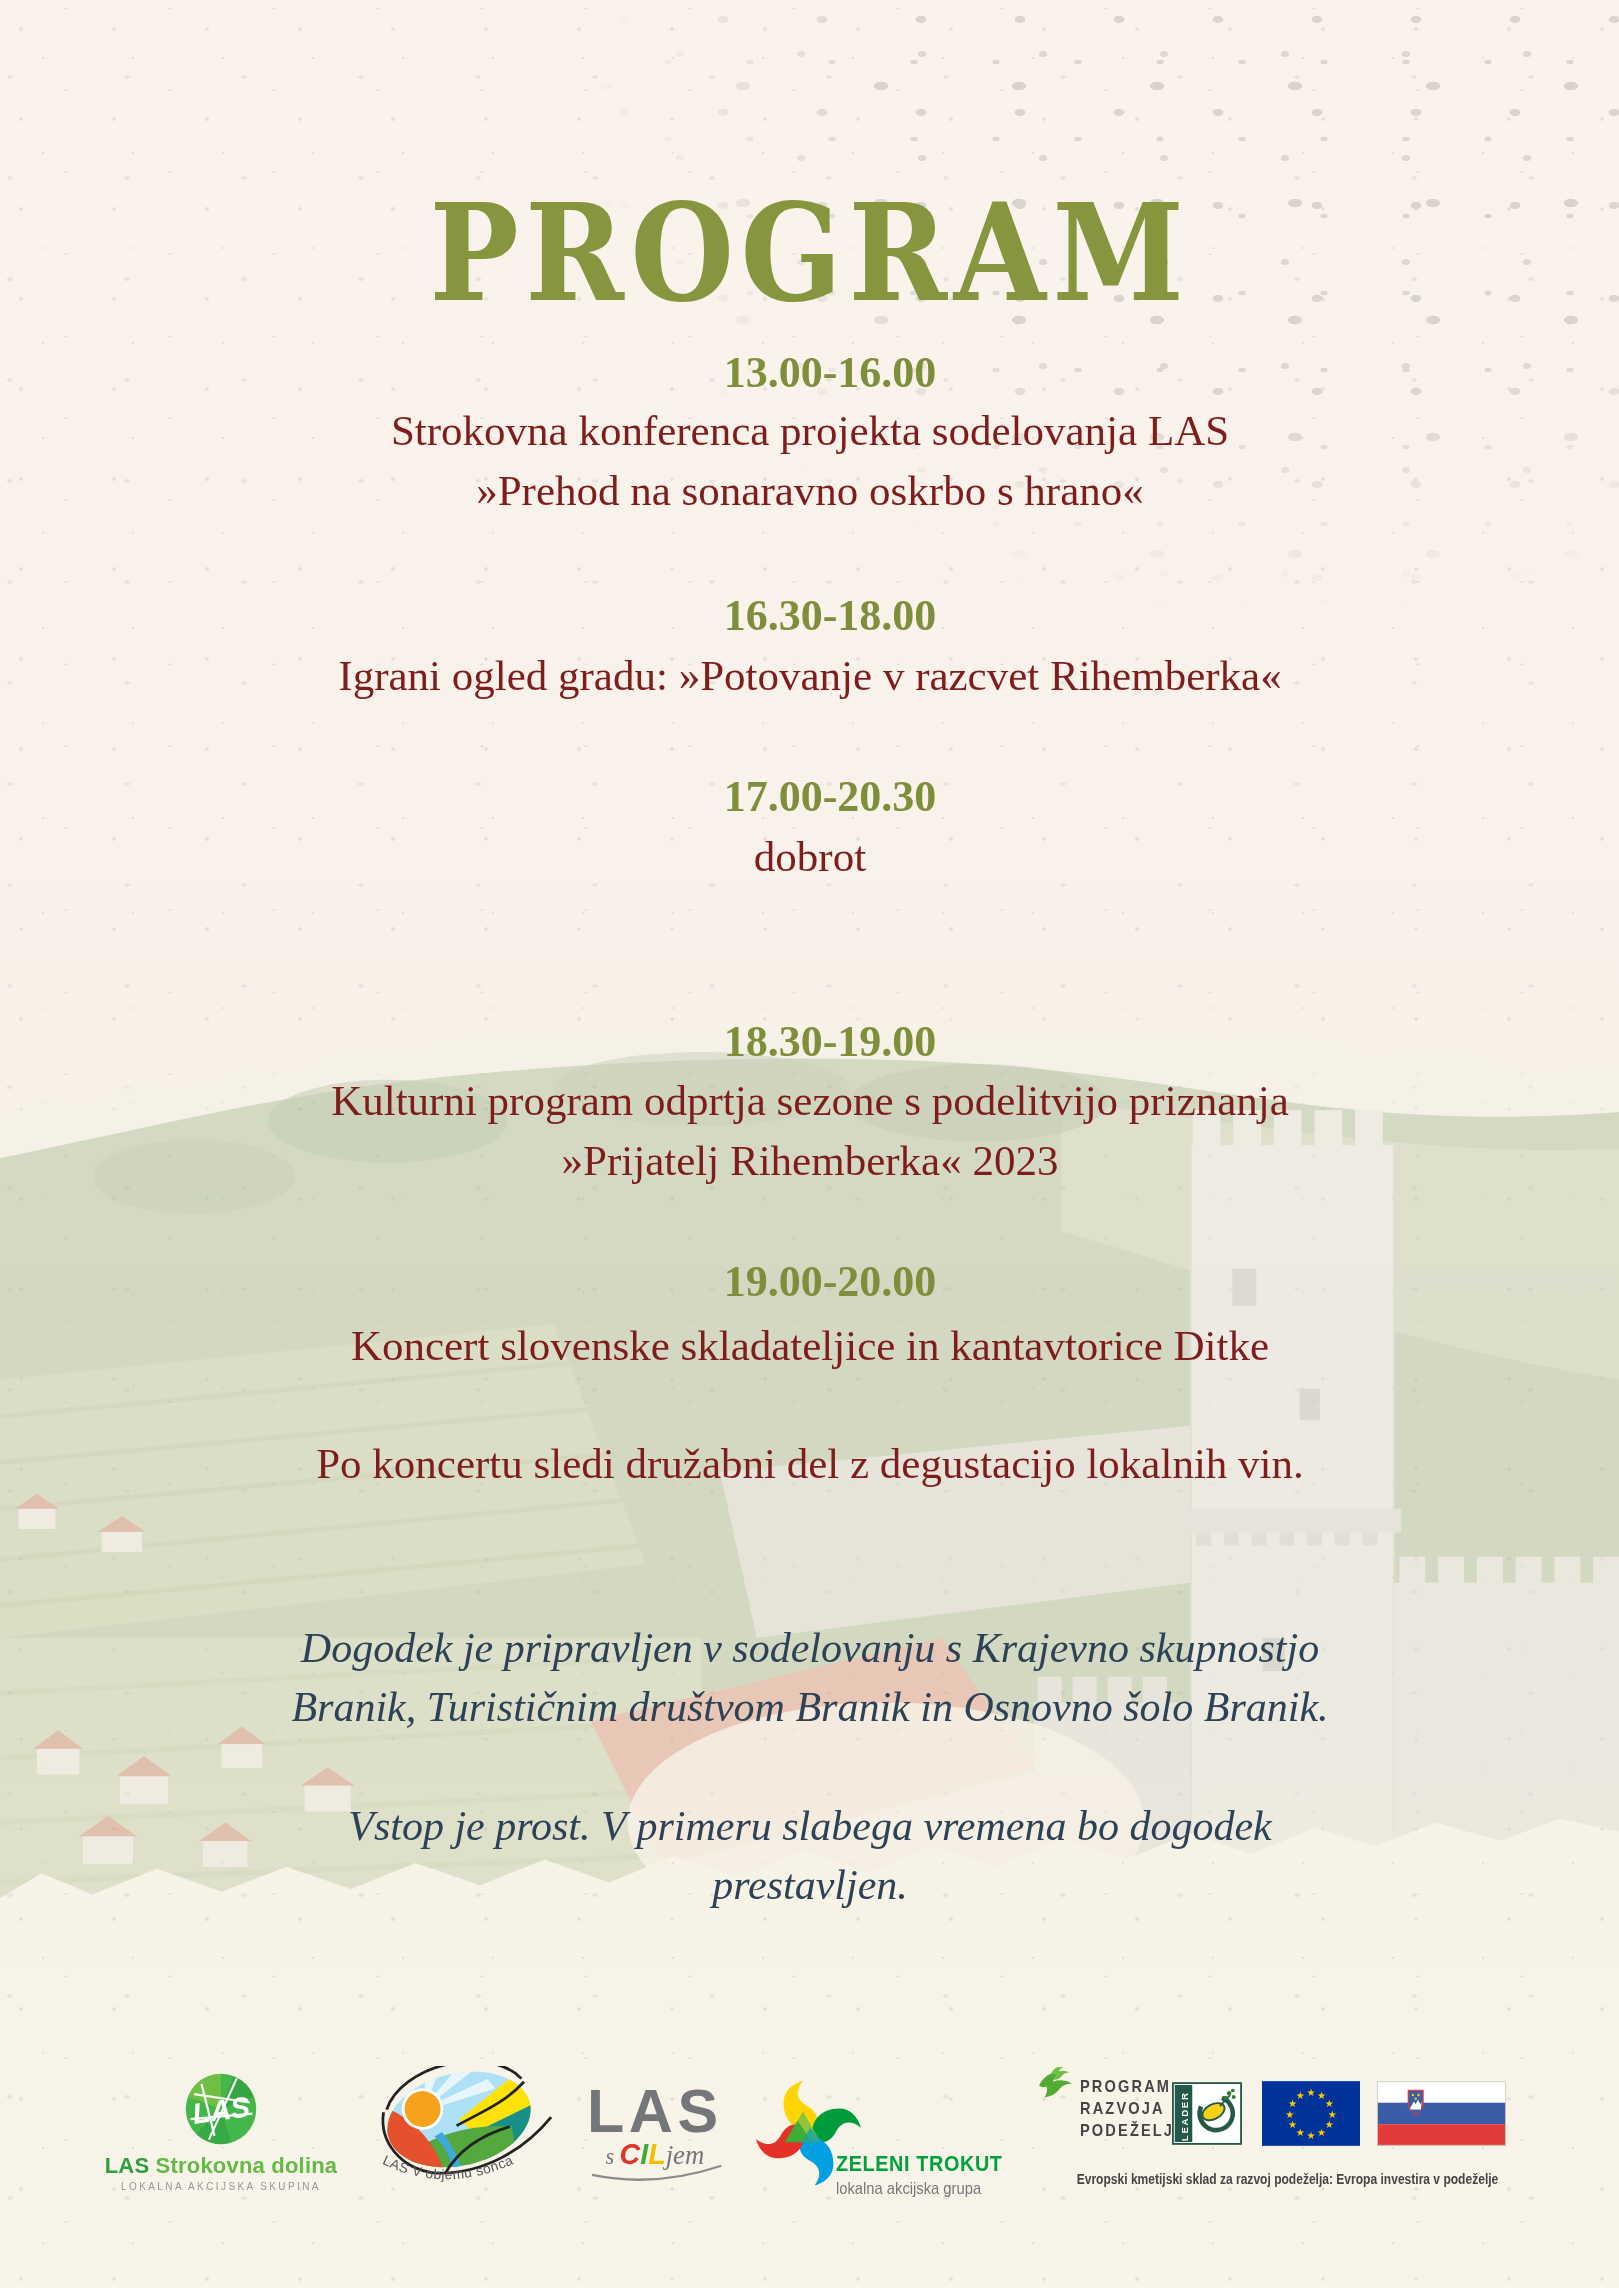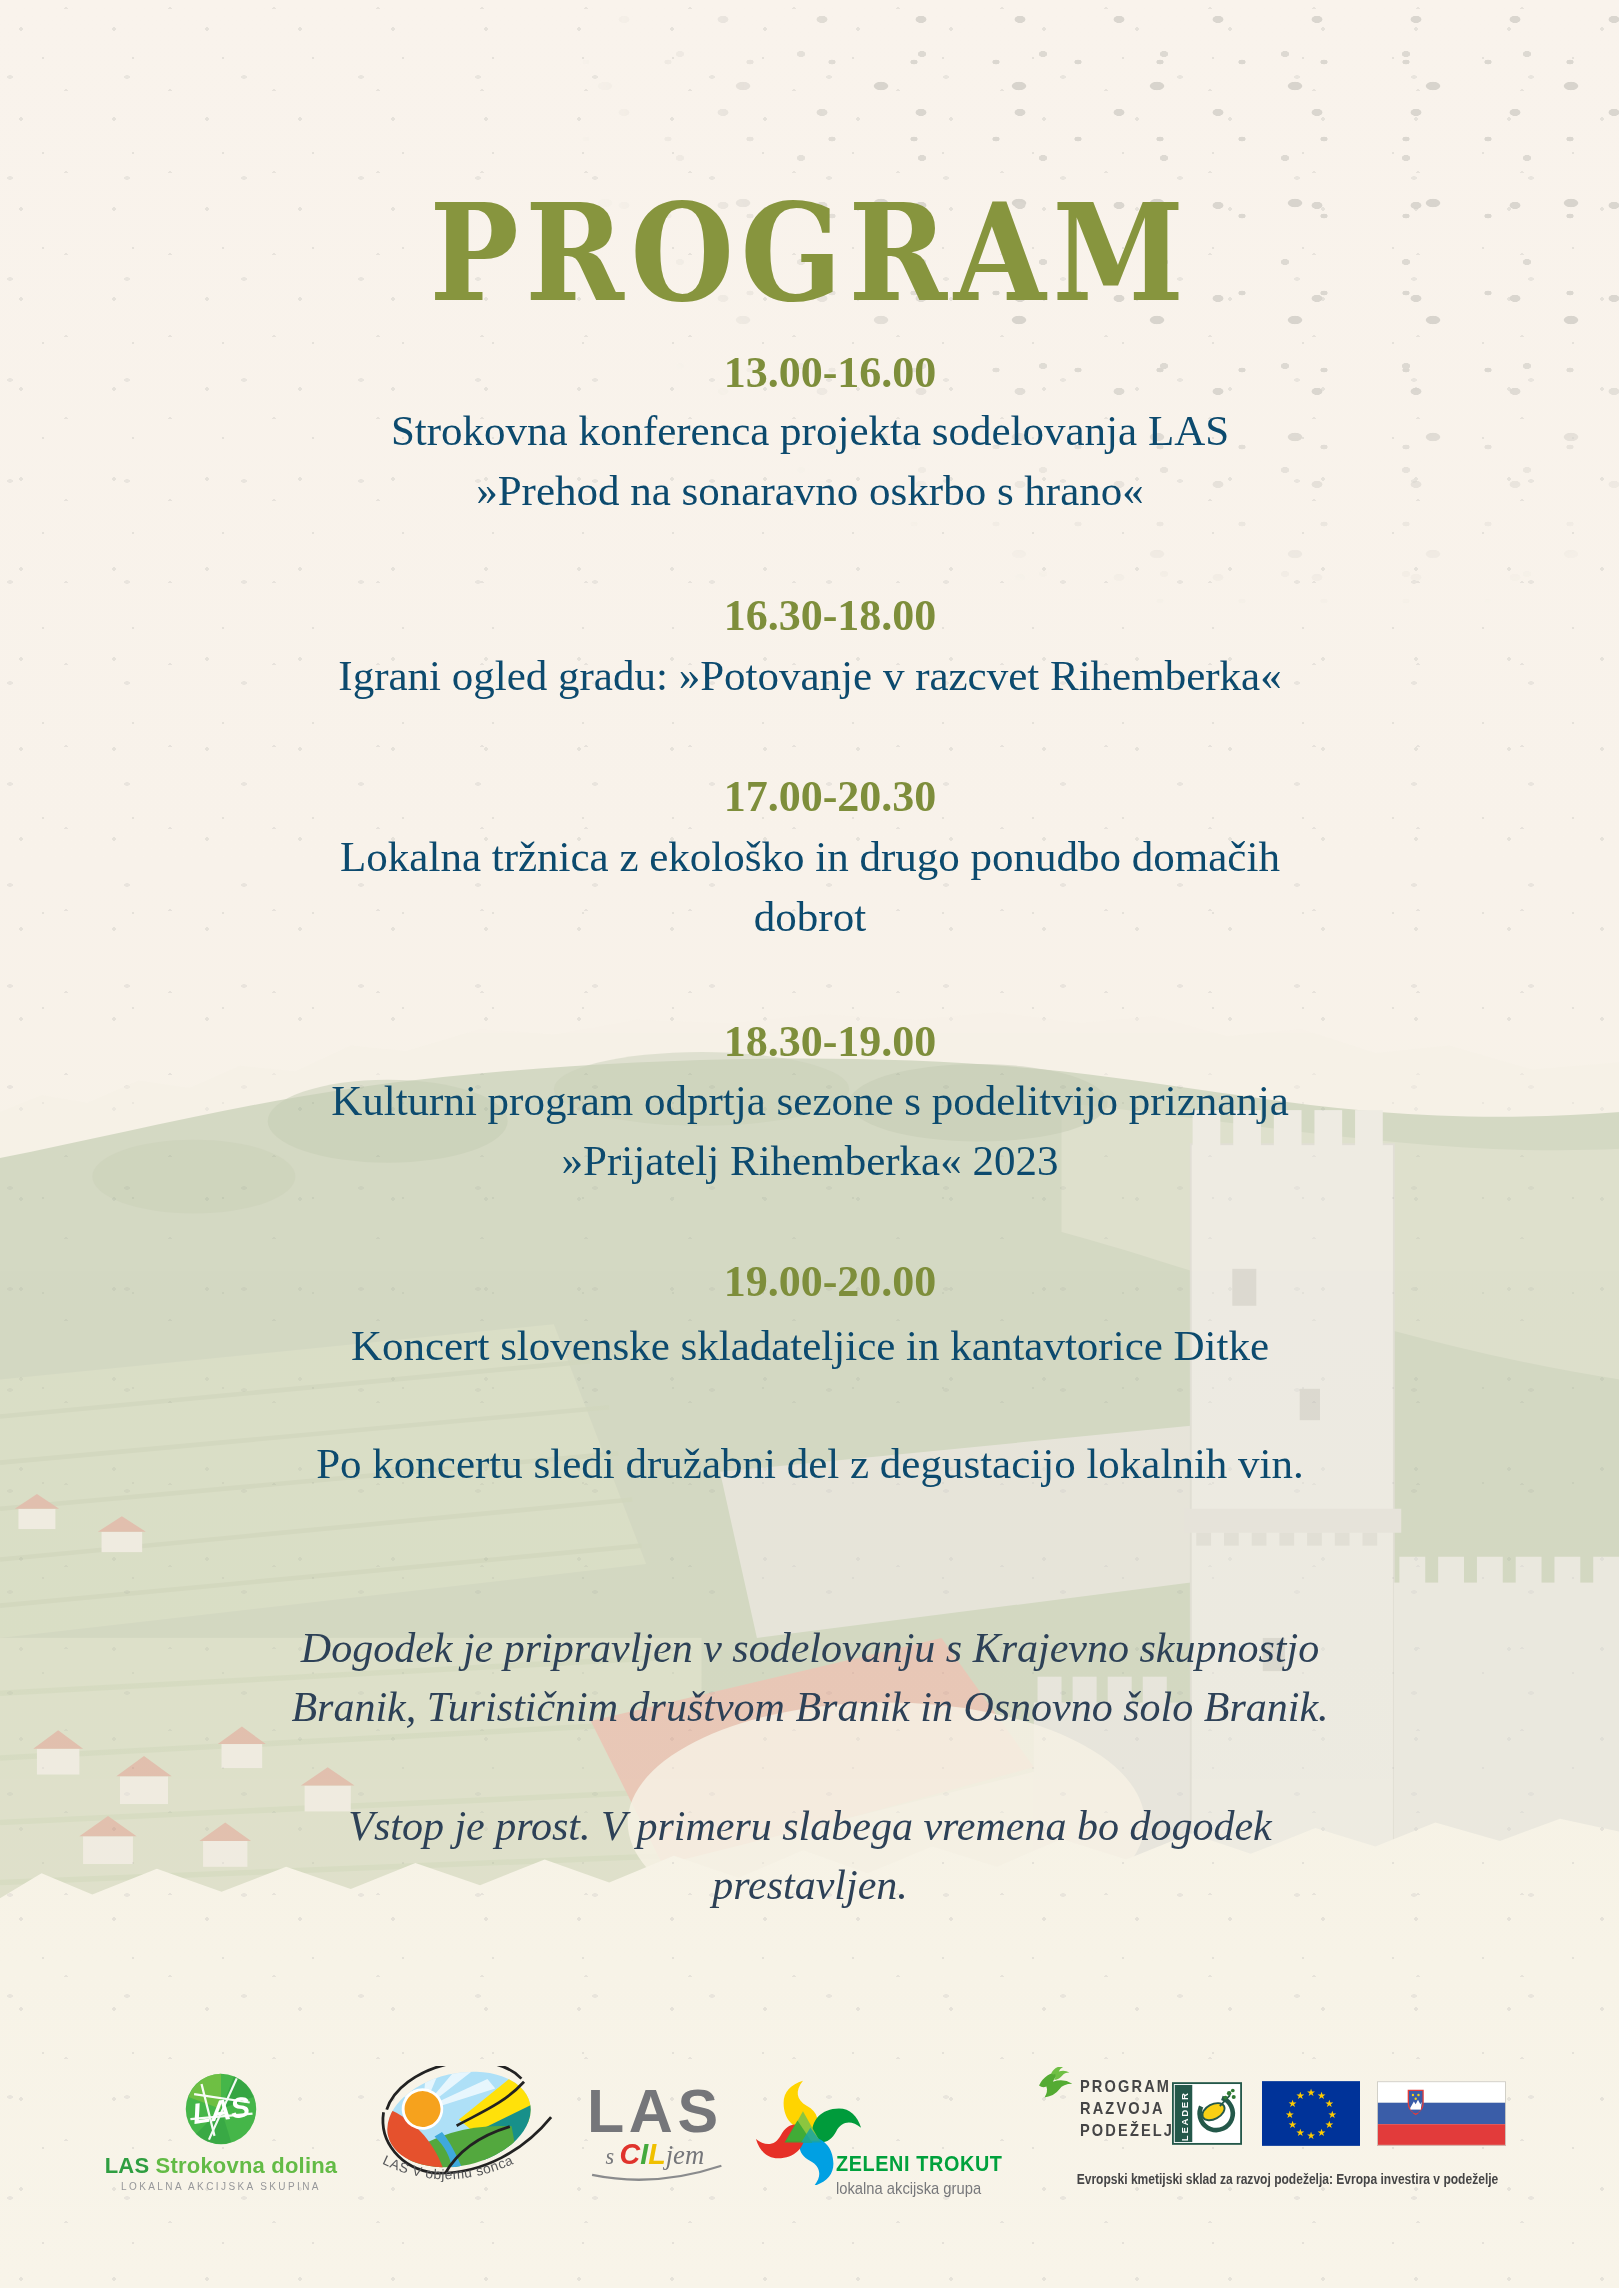--- a/index.html
+++ b/index.html
@@ -31,21 +31,21 @@
     -webkit-mask-image:radial-gradient(58% 30% at 80% 4%,#000 0 45%,transparent 78%);
             mask-image:radial-gradient(58% 30% at 80% 4%,#000 0 45%,transparent 78%);
   }
   .photo{z-index:2;}
   .txt{z-index:5;width:100%;text-align:center;left:0;}
   .title{
     font-family:"DejaVu Serif",serif;font-weight:700;font-size:135px;line-height:1;
     color:#87953e;letter-spacing:7.4px;transform:scaleX(.88);transform-origin:50% 50%;
   }
   .time{font-weight:700;font-size:44px;line-height:1.1;color:#7e8e3b;padding-left:20px;}
-  .desc{font-size:43px;line-height:60px;color:#0c4a6e;}
+  .desc{font-size:43px;line-height:60px;color:#7f1d1d;}
   .note-italic{font-style:italic;font-size:42px;line-height:59px;color:#2d4157;text-align:center;}
   .logoname{font-family:"Liberation Sans",sans-serif;margin-top:12px;}
   .vd-name{font-size:22px;font-weight:700;letter-spacing:0.2px;}
   .vd-name .g1{color:#2f9e41;} .vd-name .g2{color:#63bb46;}
   .vd-tag{font-size:10px;letter-spacing:2.4px;color:#96979a;margin-top:2.8px;}
   .zt-name{font-size:22px;font-weight:700;color:#00a13c;letter-spacing:0.7px;transform:scaleX(.9);transform-origin:left;}
   .zt-tag{font-size:15.7px;color:#77787b;transform:scaleX(.94);transform-origin:left;margin-top:2.8px;}
   .prp-text{font-family:"Liberation Sans",sans-serif;font-weight:700;font-size:15.7px;
     letter-spacing:2.3px;color:#454546;line-height:22px;transform:scaleX(.93);transform-origin:left top;}
   .caption{font-family:"Liberation Sans",sans-serif;font-weight:700;font-size:14px;
@@ -175,21 +175,20 @@
 <div>
   <div class="abs txt time" style="top:592px">16.30-18.00</div>
   <div class="abs txt desc" style="top:646px">
     <div>Igrani ogled gradu: »Potovanje v razcvet Rihemberka«</div>
   </div>
 </div>
 
 <div>
   <div class="abs txt time" style="top:773px">17.00-20.30</div>
   <div class="abs txt desc" style="top:827px">
-    <div>Lokalna tržnica z ekološko in drugo ponudbo domačih</div>
     <div>dobrot</div>
   </div>
 </div>
 
 <div>
   <div class="abs txt time" style="top:1018px">18.30-19.00</div>
   <div class="abs txt desc" style="top:1071px">
     <div>Kulturni program odprtja sezone s podelitvijo priznanja</div>
     <div>»Prijatelj Rihemberka« 2023</div>
   </div>

